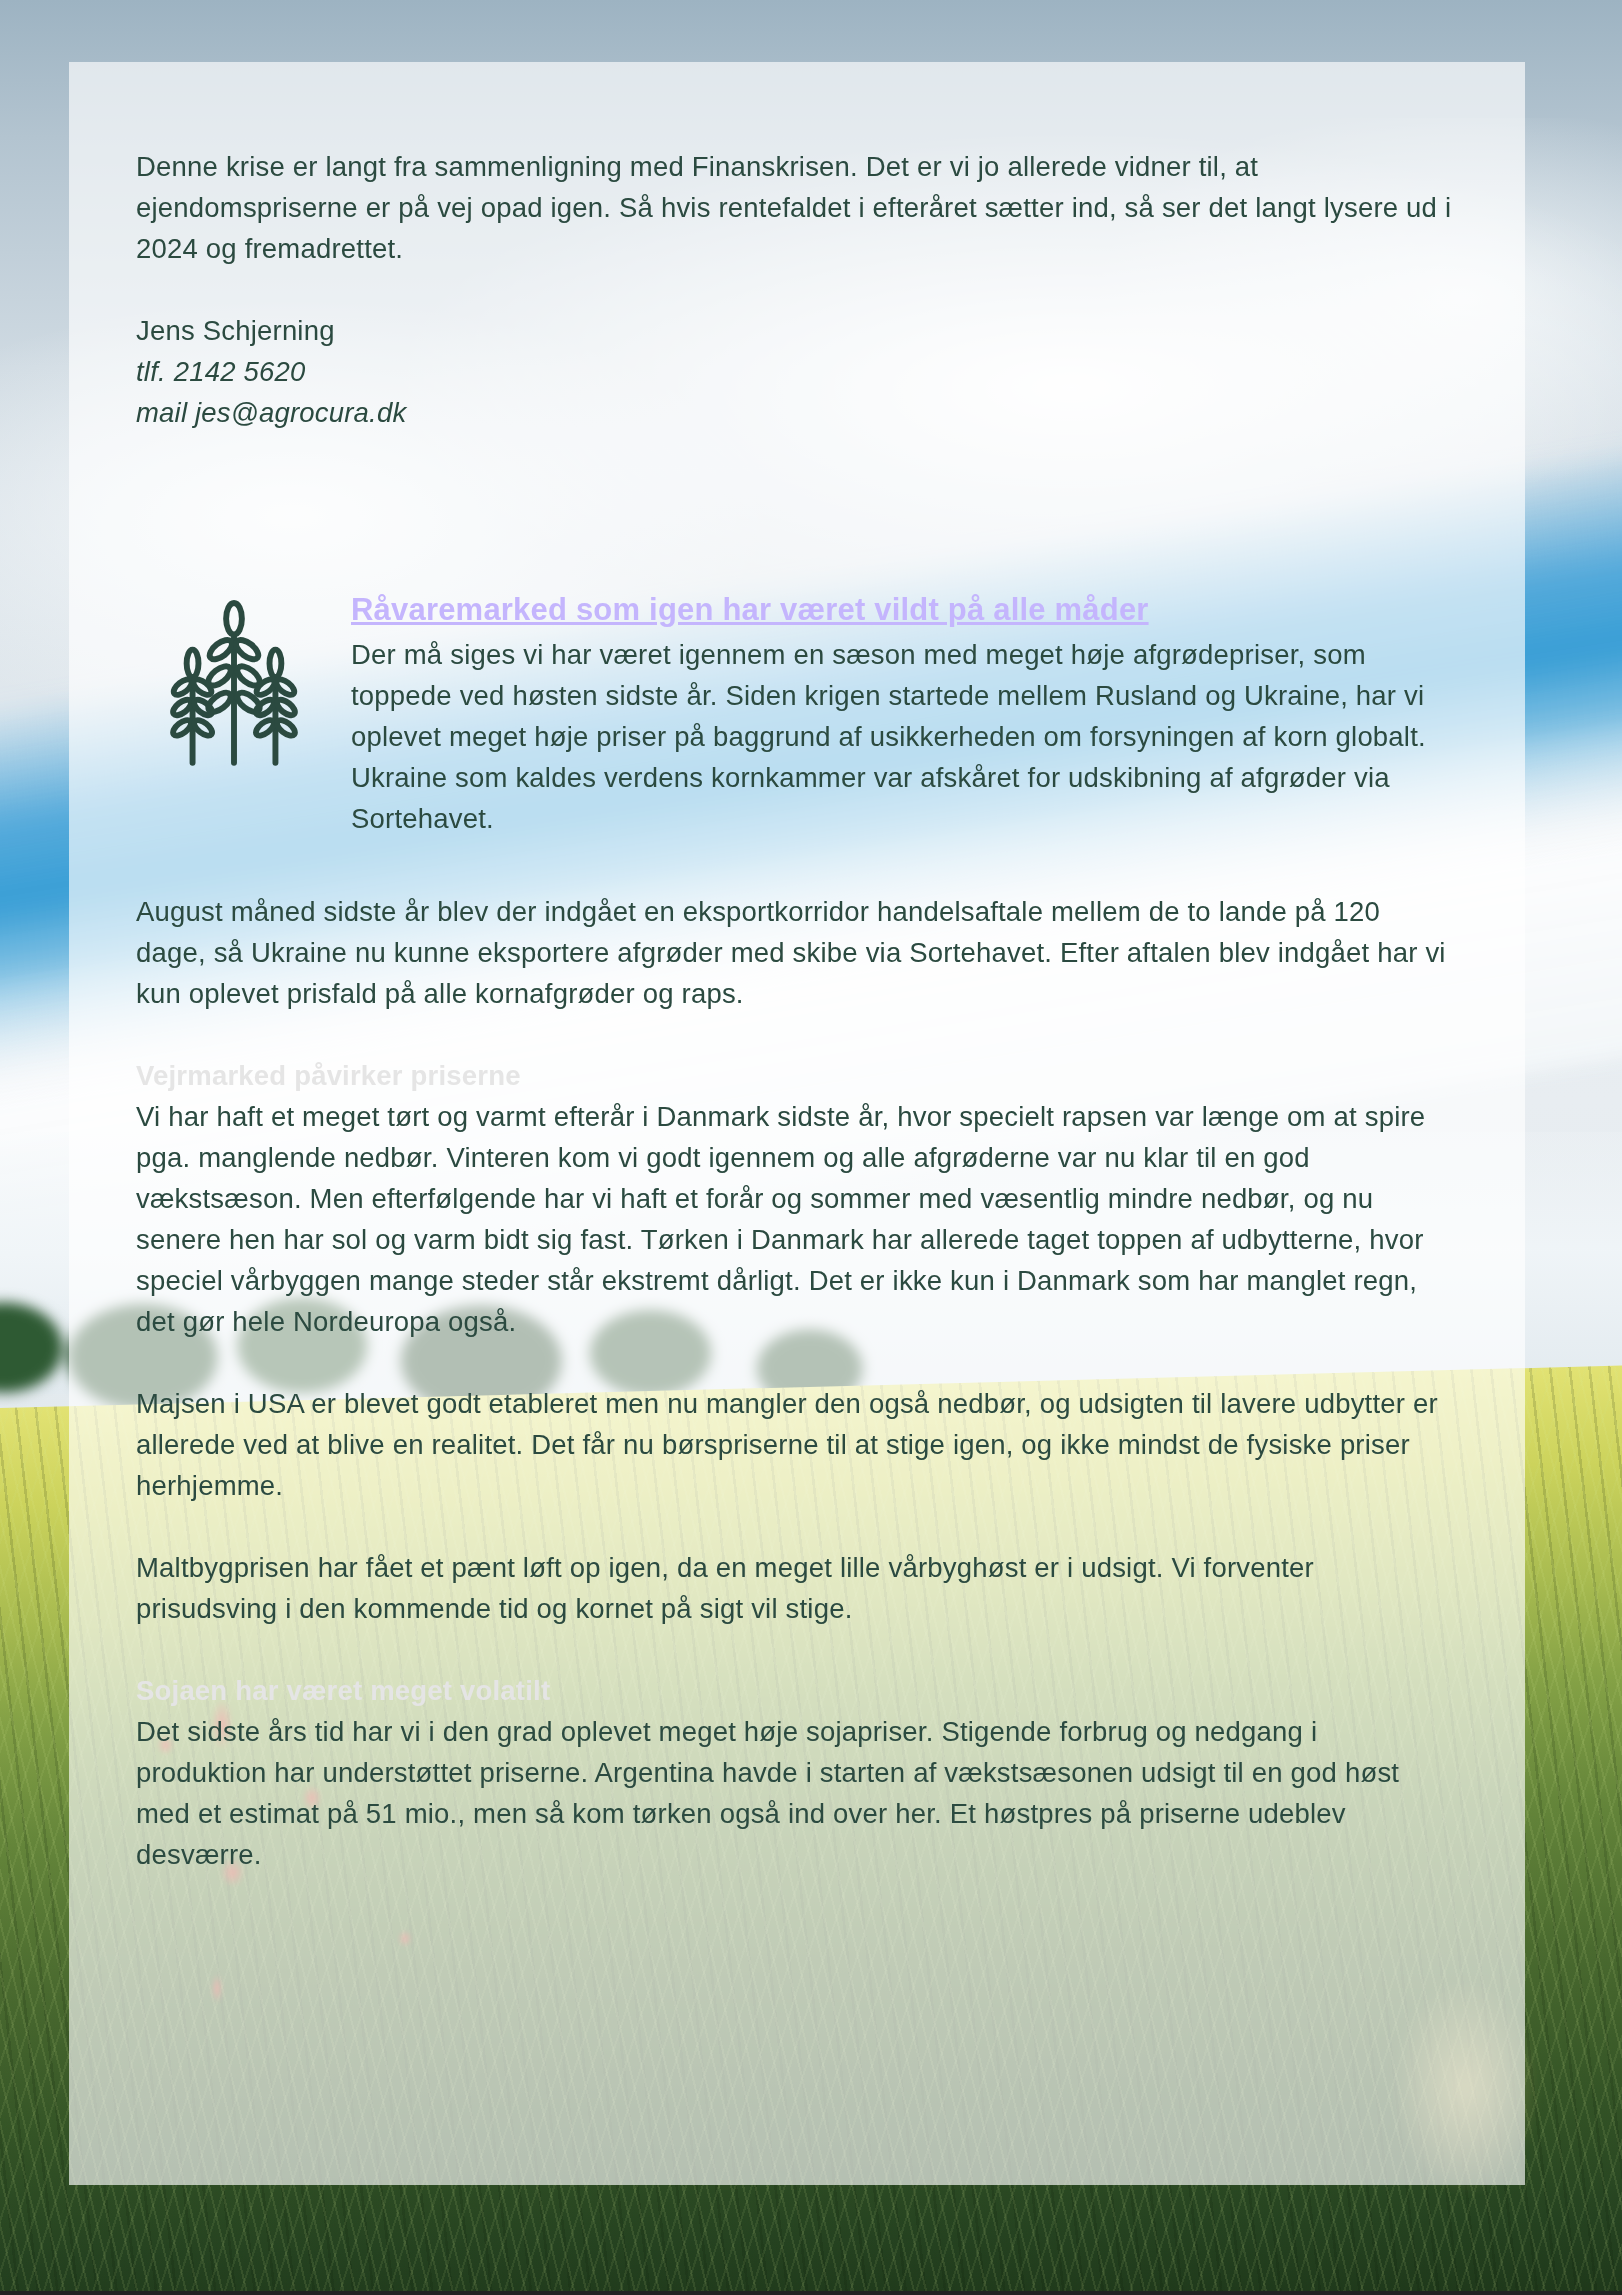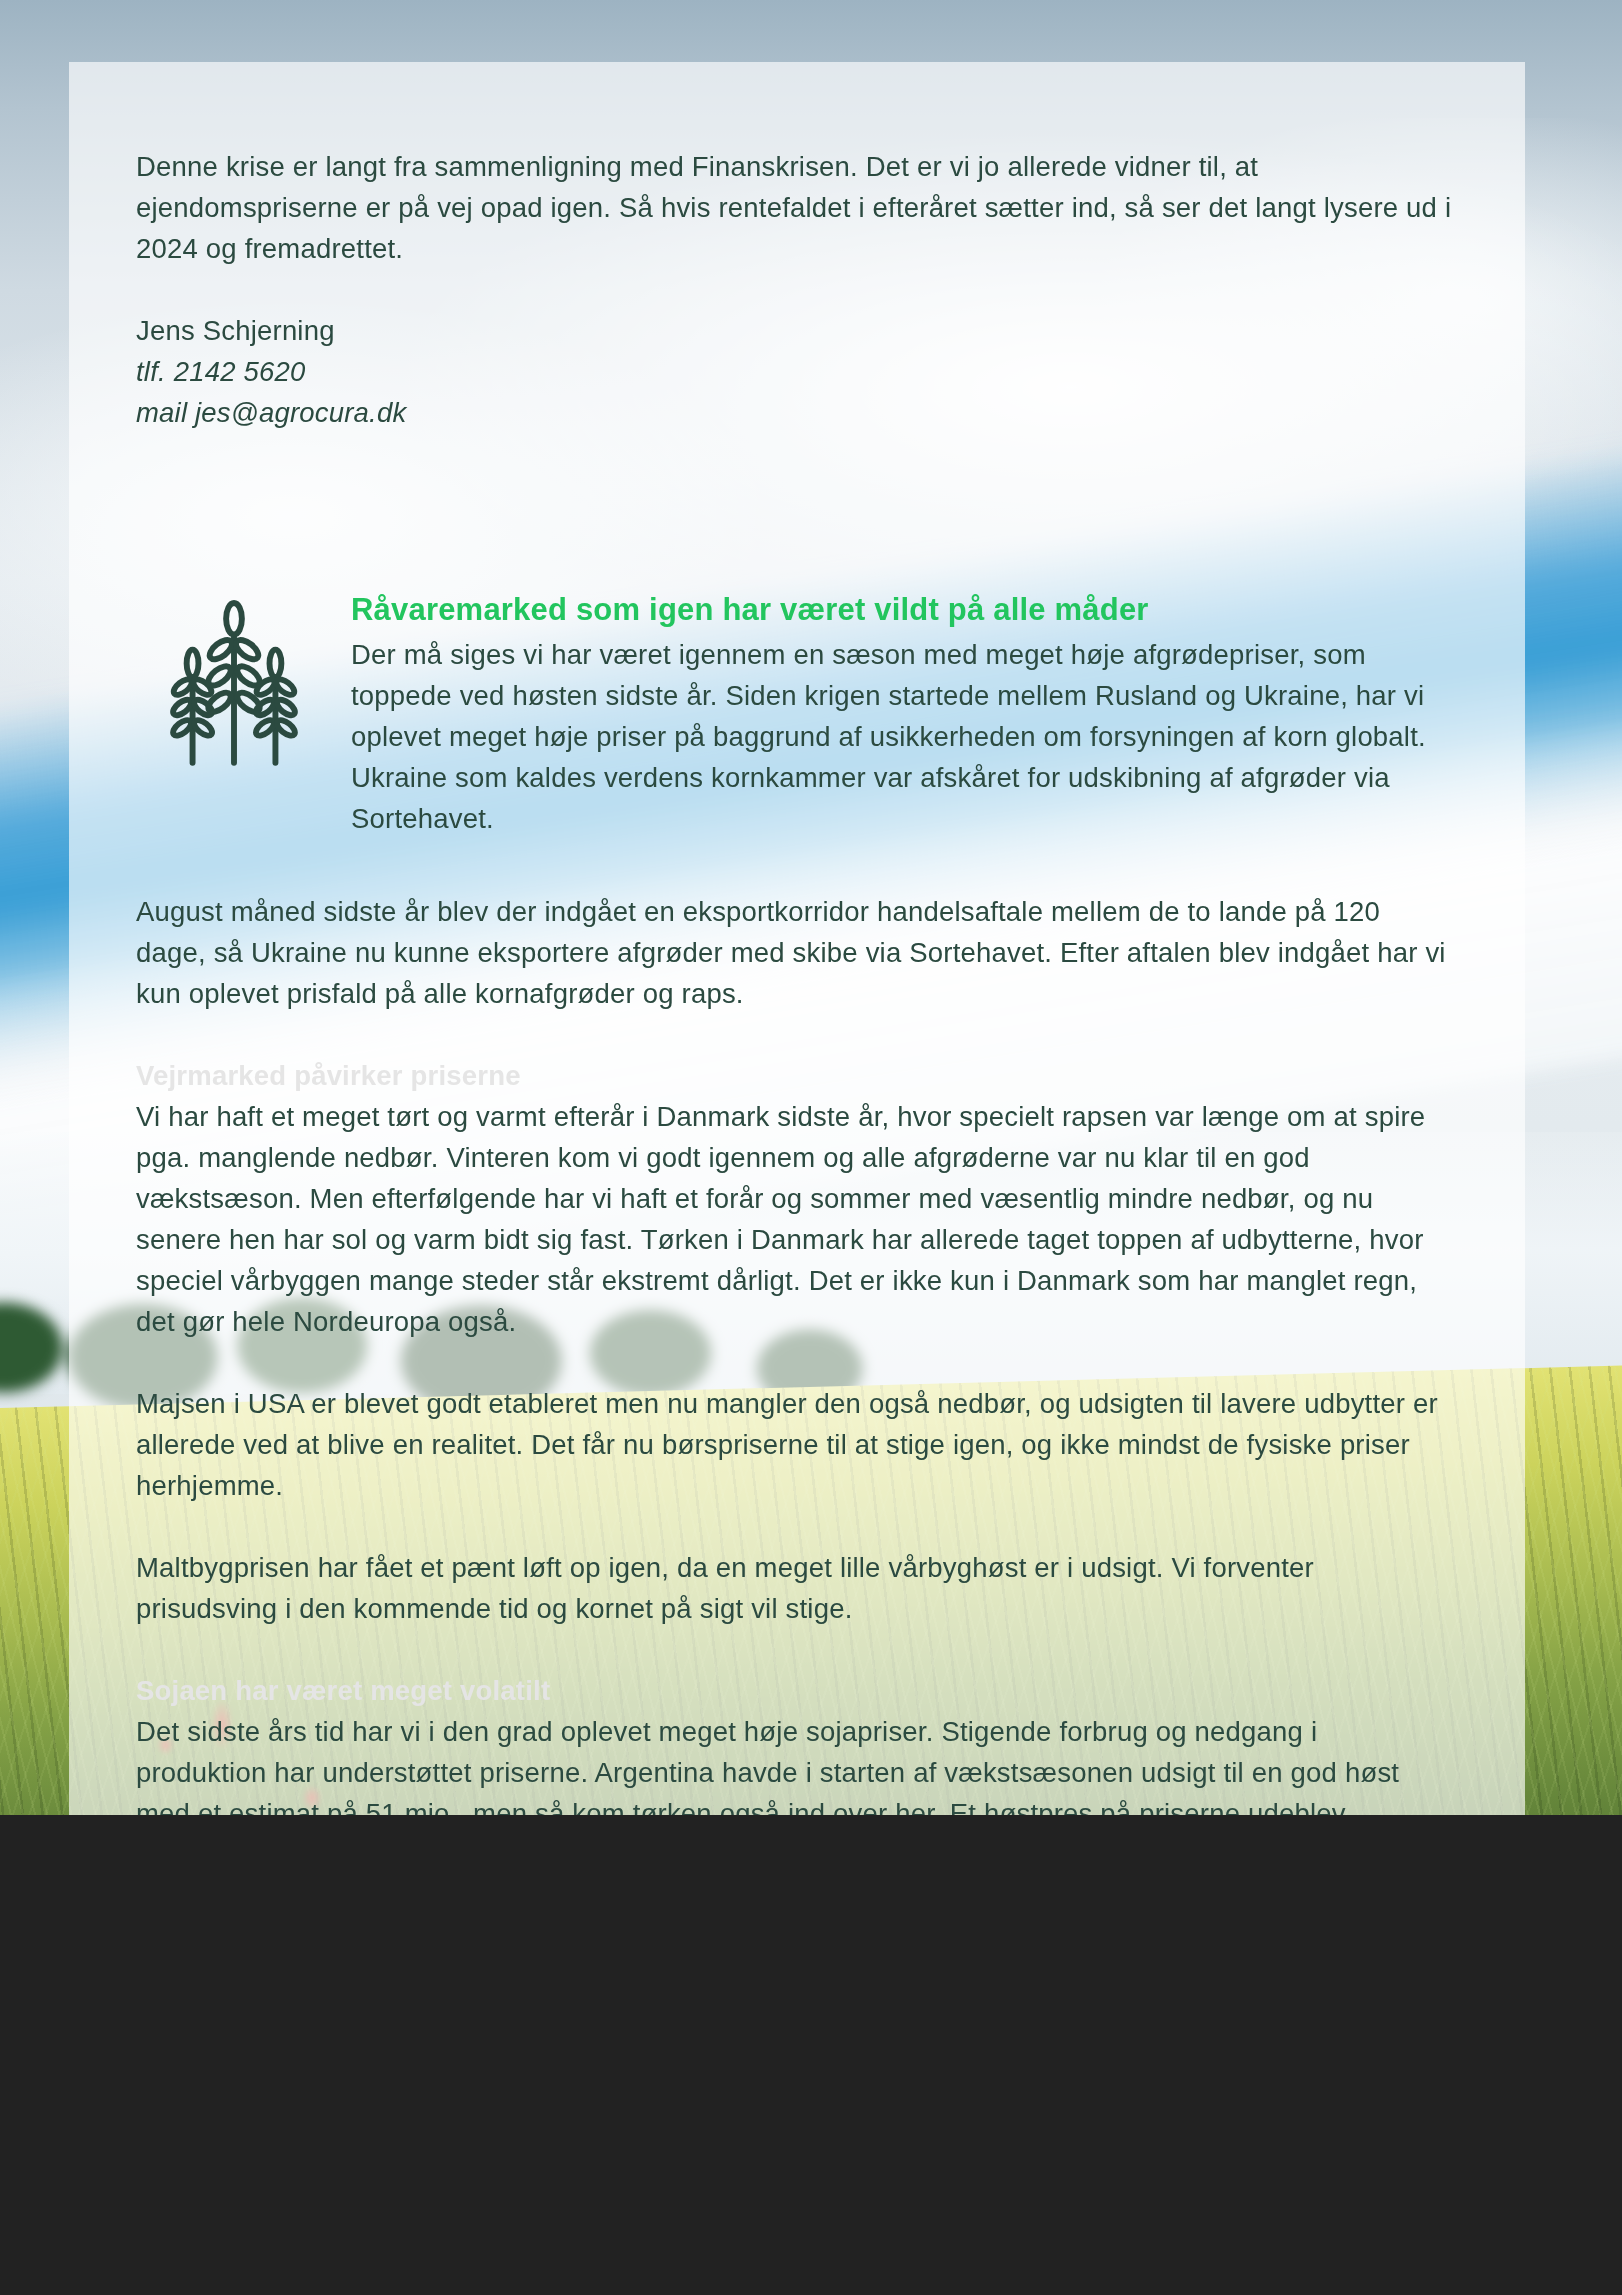--- a/index.html
+++ b/index.html
@@ -1,18 +1,18 @@
 <!DOCTYPE html>
 <html style="font-size:10.5px"><head>
 <meta charset="utf-8">
 <style>
   html,body{margin:0;padding:0;background:#222;}
   .page{
     position:relative;
-    width:1623px;height:1815px;
+    width:1623px;height:2291px;
     overflow:hidden;
     font-family:"Liberation Sans",sans-serif;
   }
   
   .layer{position:absolute;pointer-events:none;}
   .sky{
     inset:0;z-index:0;
     background:linear-gradient(180deg,
       #9db3c2 0%, #b3c4d0 6%, #cfdae2 16%, #e2e9ee 32%,
       #e8edf1 48%, #e3eaee 62%, #dde5ea 100%);
@@ -95,21 +95,21 @@
     box-sizing:border-box;
     color:#2b4a40;
     font-size:27.5px;line-height:41px;letter-spacing:0.2px;
   }
   .panel-content p{margin:0 0 41px 0;}
   .author{margin:0 0 0 0;}
   .author .line{display:block;}
   .author .italic{font-style:italic;}
   .feature{position:relative;margin-top:157px;margin-bottom:52px;padding-left:215px;min-height:190px;}
   .feature h2{
-    margin:0 0 5.2px 0;font-size:31px;line-height:39px;font-weight:700;color:#22c55e;
+    margin:0 0 5.2px 0;font-size:31px;line-height:39px;font-weight:700;color:#c4b5fd;text-decoration:underline;
   }
   .wheat{position:absolute;left:34px;top:6.5px;width:128px;height:171px;}
   h3.subhead{margin:0;font-size:27.5px;line-height:41px;font-weight:700;color:#e5e5e5;}
 </style>
 </head>
 <body>
 
 <div class="page">
 
   <div class="layer sky"></div>

